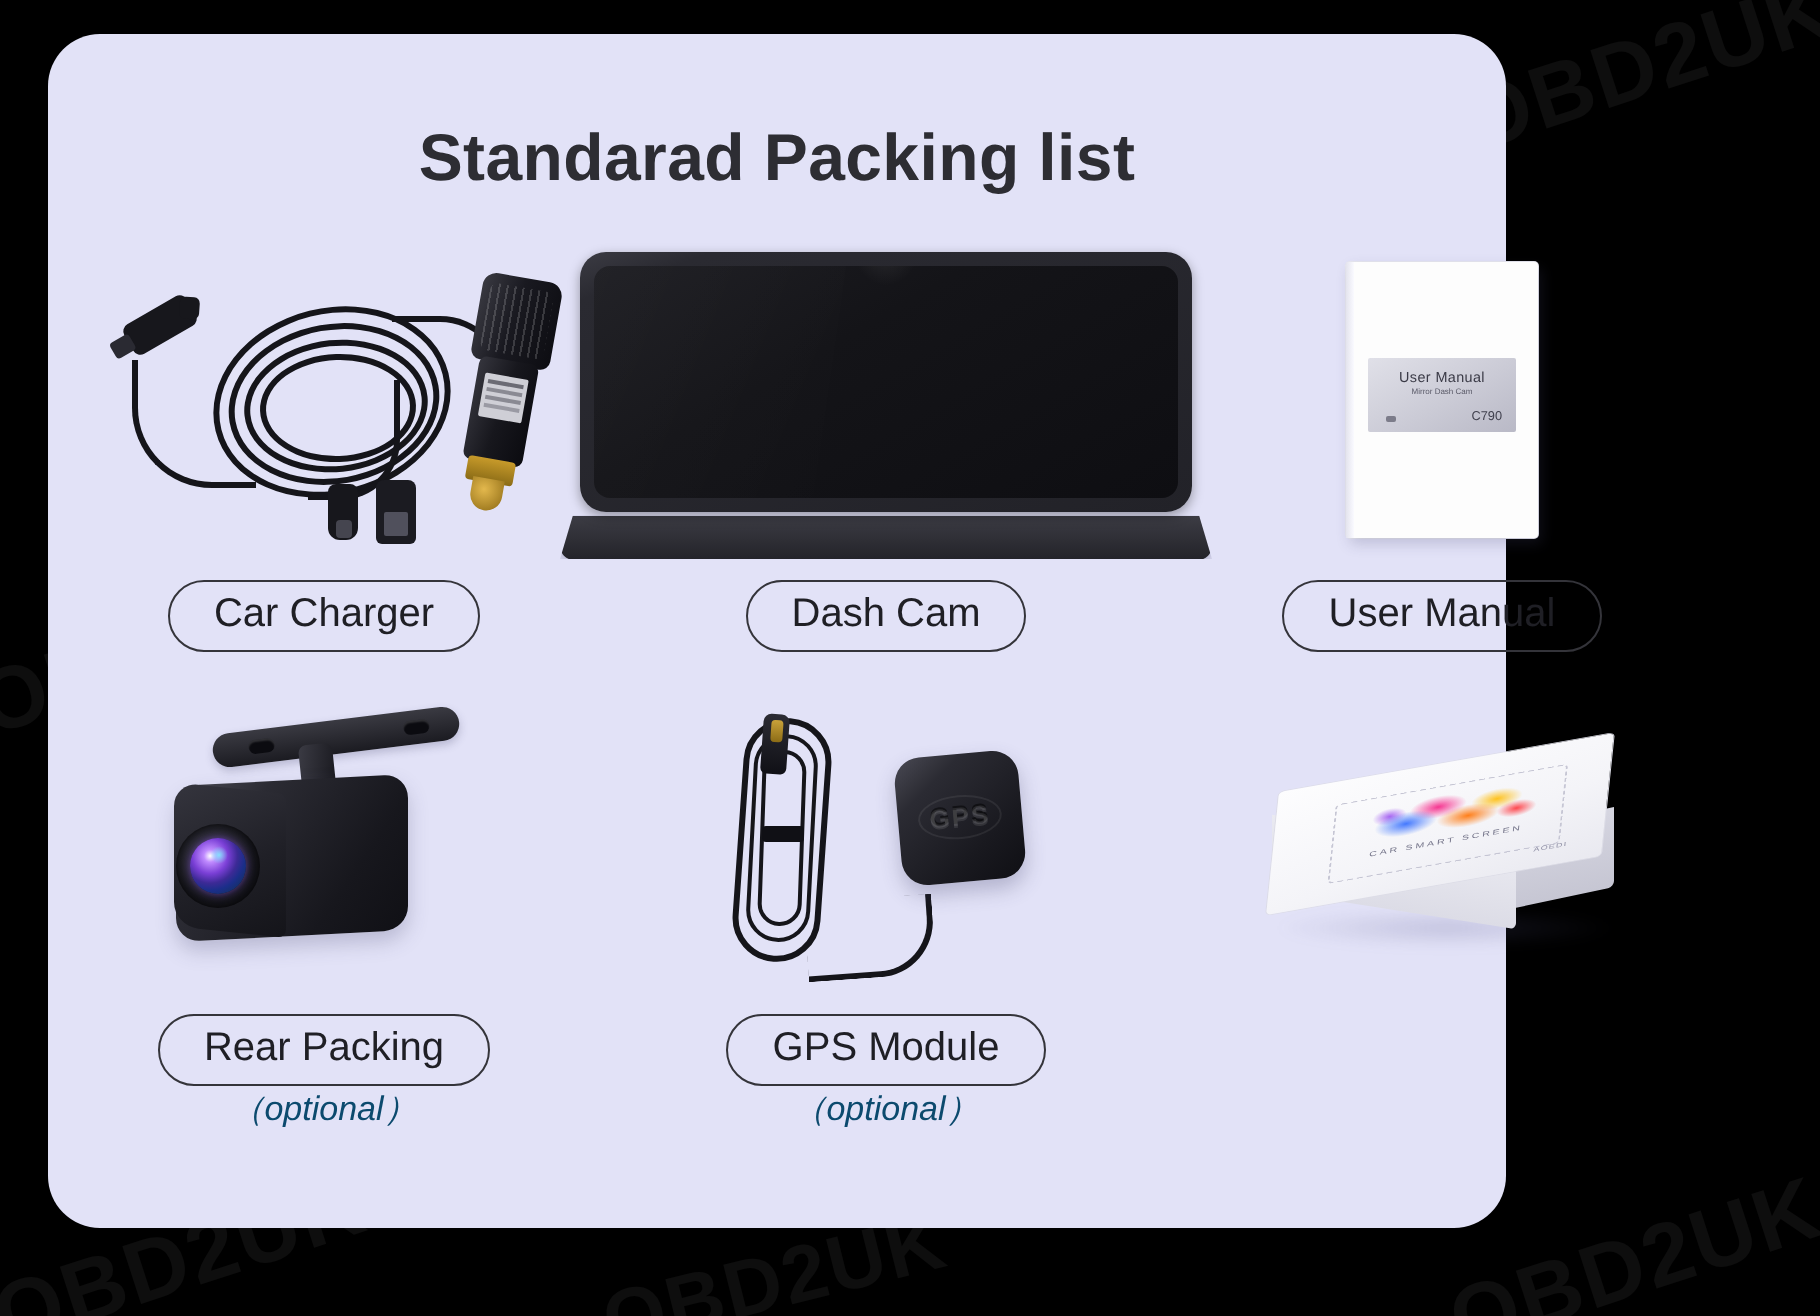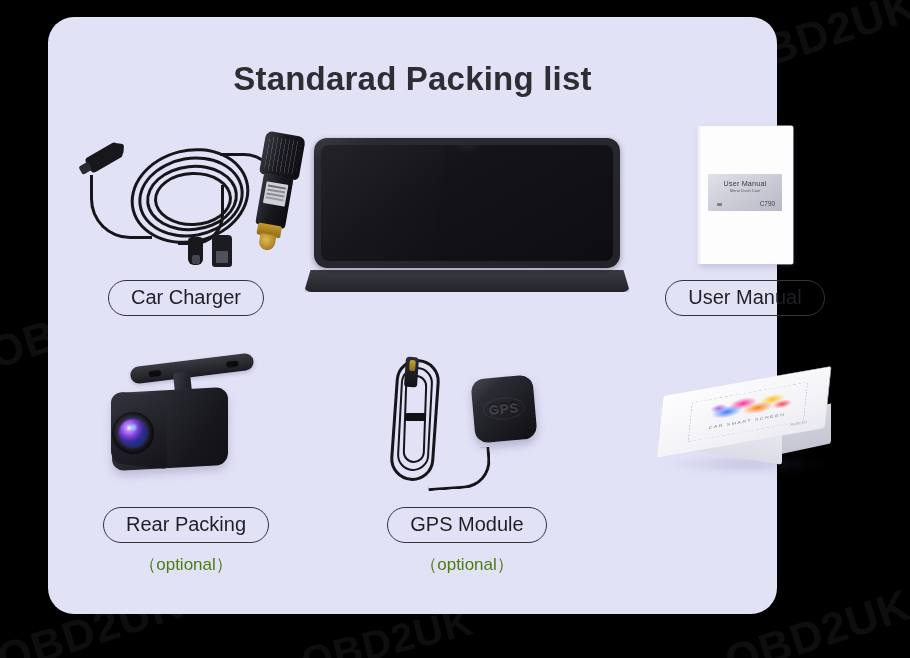--- a/index.html
+++ b/index.html
@@ -30,21 +30,21 @@
   }
   .wm-bl { left: -6px; bottom: 2px; font-size: 44px; transform: rotate(-18deg); }
   .wm-ml { left: -14px; top: 300px; font-size: 44px; transform: rotate(-18deg); }
   .wm-tr { right: -10px; top: 8px; font-size: 44px; transform: rotate(-18deg); }
   .wm-br { right: -4px; bottom: 0px; font-size: 44px; transform: rotate(-18deg); }
   .wm-bc { left: 300px; bottom: -6px; font-size: 40px; transform: rotate(-14deg); }
 
   
   .panel {
     position: absolute;
-    left: 48px;
+    left: 24px;
     top: 17px;
     width: 729px;
     height: 597px;
     background: #e2e2f7;
     border-radius: 26px;
   }
 
   .page-title {
     position: absolute;
     top: 43px;
@@ -92,24 +92,25 @@
     border-radius: 999px;
     padding: 5px 22px 6px;
     font-size: 20px;
     color: #1f1f25;
     background: transparent;
     line-height: 1.15;
     white-space: nowrap;
   }
 
   .optional {
-    margin-top: 10px;
-    color: #4d7c0f;
+    margin-top: 0;
+    color: #0c4a6e;
     font-size: 17px;
     white-space: nowrap;
+    font-style: italic;
   }
   .optional.hidden { visibility: hidden; }
 
   
   .charger { position: relative; width: 232px; height: 140px; }
   .charger .coil {
     position: absolute;
     border: 3.4px solid #15151a;
     border-radius: 50%;
     background: transparent;
@@ -639,20 +640,21 @@
         <div class="dashcam">
           <div class="base"></div>
           <div class="body">
             <div class="screen">
               <div class="glare"></div>
               <div class="lens-bump"></div>
             </div>
           </div>
         </div>
       </div>
+      <div class="pill">Dash Cam</div>
       <div class="optional hidden">（optional）</div>
     </div>
 
     <div class="cell row1">
       <div class="art">
         <div class="manual">
           <div class="book">
             <div class="spine"></div>
             <div class="cover-img">
               <div class="m-title">User Manual</div>

